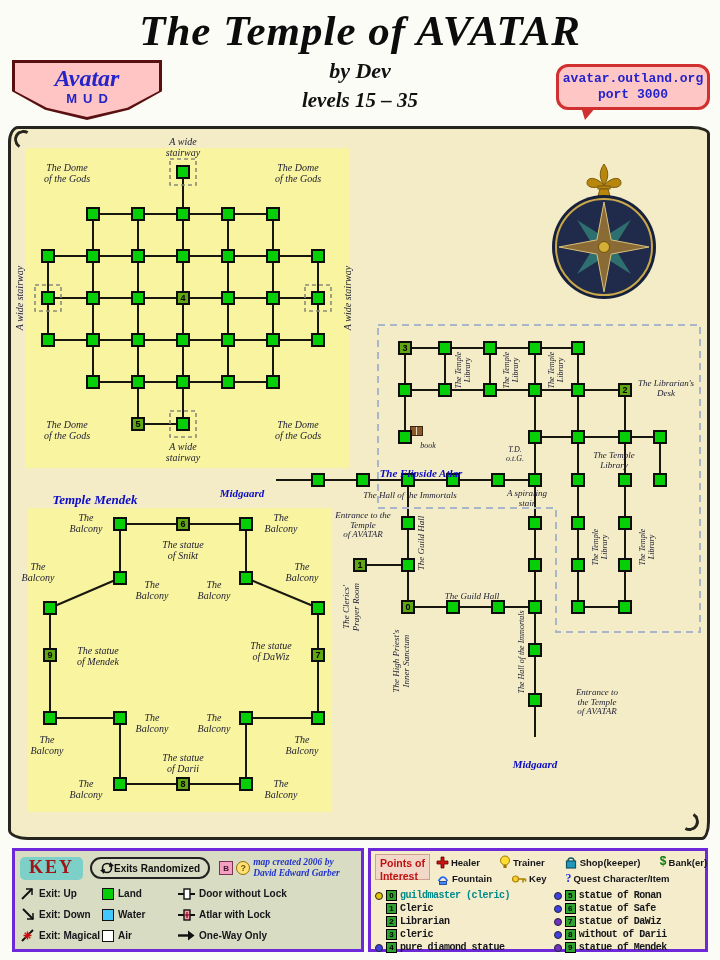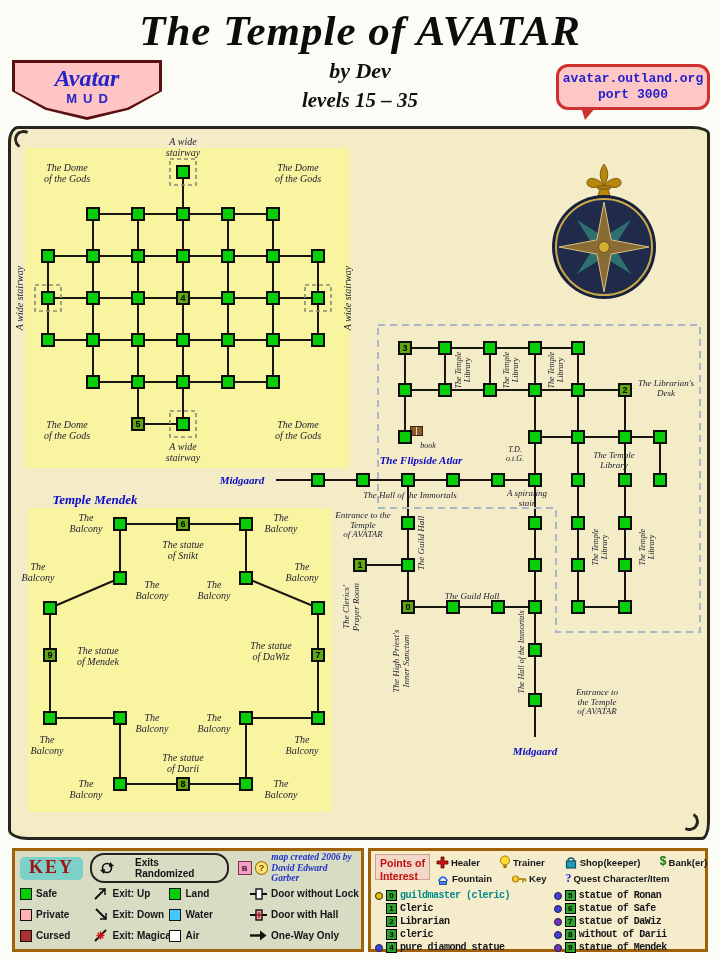--- a/index.html
+++ b/index.html
@@ -44,34 +44,34 @@
   #map-overlay svg.net{position:absolute;left:0;top:0;}
   .region{position:absolute;background:var(--region,#f8f4a0);}
   .room{position:absolute;width:14px;height:14px;box-sizing:border-box;background:var(--room,#07cf07);
     border:2px solid #0d0d0d;}
   .room.quest{background:var(--quest_room,#5fa812);display:flex;align-items:center;justify-content:center;
     font:bold 9px "Liberation Sans",sans-serif;color:#000;}
   .lbl{position:absolute;font:italic 10px "Liberation Serif",serif;color:#1c1c30;text-align:center;
     line-height:1.08;white-space:nowrap;transform:translate(-50%,-50%);}
   .lbl.s{font-size:9px;}
   .lbl.t{font-size:8px;}
-  .lbl.b{font:italic bold 11px "Liberation Serif",serif;color:var(--label_blue,#0b0bc4);}
+  .lbl.b{font:italic bold 11px "Liberation Serif",serif;color:var(--label_blue,#0b0bc4);margin-top:13px;}
   .lbl.B{font:italic bold 13px "Liberation Serif",serif;color:var(--label_blue,#0b0bc4);}
   .book-glyph{position:absolute;left:410px;top:426px;width:11px;height:8px;background:#8a5a2a;
     border:1px solid #3a2410;}
   .book-glyph::after{content:"";position:absolute;left:5px;top:0;width:1px;height:8px;background:#e8dcc0;}
   .compass{position:absolute;left:548px;top:162px;}
 
   
-  .panel{position:absolute;border:3px solid #a16207;box-sizing:border-box;}
+  .panel{position:absolute;border:3px solid #6d28d9;box-sizing:border-box;}
   .key-panel{left:12px;top:848px;width:352px;height:104px;background:#d7dcc3;padding:3px 5px;}
   .key-top{display:flex;align-items:center;gap:7px;height:28px;}
   .key-title{background:#7cd0c8;color:#a01616;font:bold 18px "Liberation Serif",serif;
     letter-spacing:2px;padding:0 9px 2px 9px;border-radius:5px;}
-  .key-oval{display:inline-flex;align-items:center;gap:21px;border:2px solid #222;border-radius:14px;
+  .key-oval{display:inline-flex;align-items:center;gap:0;border:2px solid #222;border-radius:14px;
     padding:2px 8px;font:bold 10px "Liberation Sans",sans-serif;color:#111;}
   .key-credit{display:flex;align-items:center;gap:3px;margin-left:2px;}
   .logo-b{display:inline-flex;width:12px;height:12px;background:#f0a0c0;border:1px solid #803050;
     align-items:center;justify-content:center;font:bold 8px "Liberation Sans",sans-serif;color:#4a1030;}
   .logo-q{display:inline-flex;width:12px;height:12px;background:#ffe070;border:1px solid #907010;
     border-radius:50%;align-items:center;justify-content:center;font:bold 9px "Liberation Sans",sans-serif;color:#705000;}
   .credit-text{font:italic bold 9.5px "Liberation Serif",serif;color:#2233cc;line-height:1.15;}
   #key-items{display:flex;gap:10px;margin-top:4px;}
   .kcol{display:flex;flex-direction:column;gap:6px;}
   .kcol:nth-child(1){width:72px;} .kcol:nth-child(2){width:66px;}
@@ -355,40 +355,20 @@
     <span class="key-credit">
       <span class="logo-b">B</span>
       <span class="logo-q">?</span>
       <span class="credit-text" id="credit-text">map created 2006 by<br>David Edward Garber</span>
     </span>
   </div>
   <div id="key-items">
       <div class="kcol">
         <div class="kitem">
           <span class="ic">
-            <span class="sq" style="background:#07cf07"></span>
-          </span>
-          <span class="klabel">Safe</span>
-        </div>
-        <div class="kitem">
-          <span class="ic">
-            <span class="sq" style="background:#ffb0b0"></span>
-          </span>
-          <span class="klabel">Private</span>
-        </div>
-        <div class="kitem">
-          <span class="ic">
-            <span class="sq" style="background:#b03030"></span>
-          </span>
-          <span class="klabel">Cursed</span>
-        </div>
-      </div>
-      <div class="kcol">
-        <div class="kitem">
-          <span class="ic">
             <svg width="15" height="15">
               <line x1="2" y1="13" x2="12" y2="3" stroke="#111" stroke-width="2"></line>
               <polyline points="6,3 12,3 12,9" fill="none" stroke="#111" stroke-width="1.5"></polyline>
             </svg>
           </span>
           <span class="klabel">Exit: Up</span>
         </div>
         <div class="kitem">
           <span class="ic">
             <svg width="15" height="15">
@@ -445,21 +425,21 @@
         </div>
         <div class="kitem">
           <span class="ic">
             <svg width="17" height="15">
               <line x1="0" y1="8" x2="17" y2="8" stroke="#111" stroke-width="2"></line>
               <rect x="6" y="3" width="6" height="10" fill="#ff9aa8" stroke="#111" stroke-width="1.4"></rect>
               <line x1="9" y1="5" x2="9" y2="11" stroke="#8a1020" stroke-width="1.3"></line>
               <line x1="6.5" y1="8" x2="11.5" y2="8" stroke="#8a1020" stroke-width="1.3"></line>
             </svg>
           </span>
-          <span class="klabel">Door with Hall</span>
+          <span class="klabel">Atlar with Lock</span>
         </div>
         <div class="kitem">
           <span class="ic">
             <svg width="17" height="13">
               <line x1="0" y1="6.5" x2="11" y2="6.5" stroke="#111" stroke-width="2.4"></line>
               <polygon points="10,1.5 16.5,6.5 10,11.5" fill="#111"></polygon>
             </svg>
           </span>
           <span class="klabel">One-Way Only</span>
         </div>

